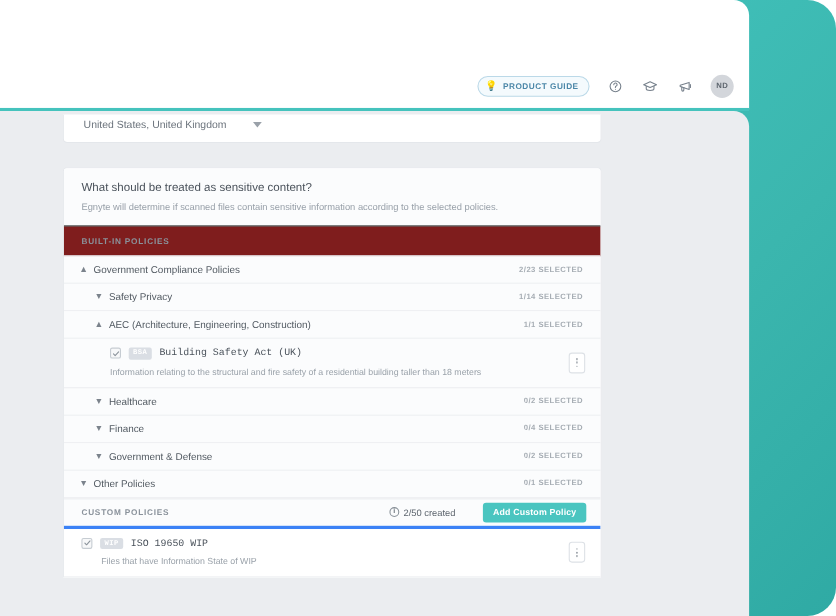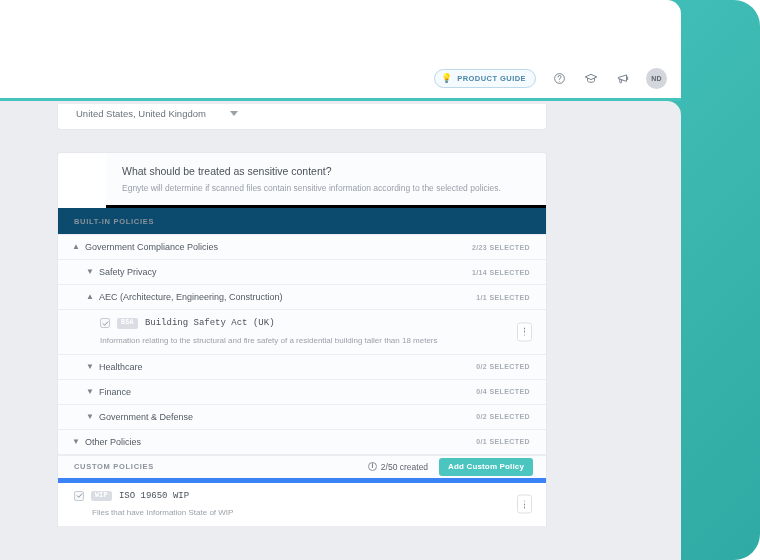--- a/index.html
+++ b/index.html
@@ -121,40 +121,39 @@
     background: #ffffff;
     border: 1px solid #E4E7EB;
     border-radius: 4px 4px 0 0;
     border-bottom: none;
     overflow: hidden;
   }
 
   .section-intro {
     padding: 12px 16px 12px;
     background: #FBFCFD;
-    border-bottom: 3px solid #000000;
-    margin-left: 48px;
+    border-bottom: 1px solid #000000;
   }
   .section-title {
     font-size: 10.5px;
     color: #4A525B;
     margin-bottom: 6px;
   }
   .section-sub {
     font-size: 8.5px;
     color: #98A0A9;
   }
 
   .group-label {
     padding: 9px 16px 8px;
     font-size: 7.5px;
     font-weight: bold;
     letter-spacing: .7px;
     color: #8A929B;
-    background: #0c4a6e;
+    background: #7f1d1d;
     border-bottom: 1px solid #EBEDF0;
   }
 
   .search-wrap {
     padding: 9px 16px 10px;
     background: #FBFCFD;
     border-bottom: 1px solid #EBEDF0;
   }
   .search-input {
     width: 200px; height: 18px;
@@ -263,35 +262,35 @@
     background: #7E868F;
   }
 
   
   .custom-head {
     display: flex;
     align-items: center;
     height: 28px;
     padding: 0 13px 0 16px;
     background: #FBFCFD;
-    border-bottom: 5px solid #3b82f6;
+    border-bottom: 3px solid #3b82f6;
     border-top: 1px solid #EBEDF0;
   }
   .custom-head-label {
     font-size: 7.5px;
     font-weight: bold;
     letter-spacing: .7px;
     color: #8A929B;
     flex: 1 1 auto;
   }
   .created-count {
     display: flex; align-items: center; gap: 4px;
     font-size: 8.5px;
     color: #5C646D;
-    margin-right: 11px;
+    margin-right: 25px;
   }
   .info-glyph {
     width: 9px; height: 9px;
     border: 1px solid #8C949C;
     border-radius: 50%;
     font-size: 6.5px;
     font-weight: bold;
     color: #6B737C;
     display: flex; align-items: center; justify-content: center;
     line-height: 1;

